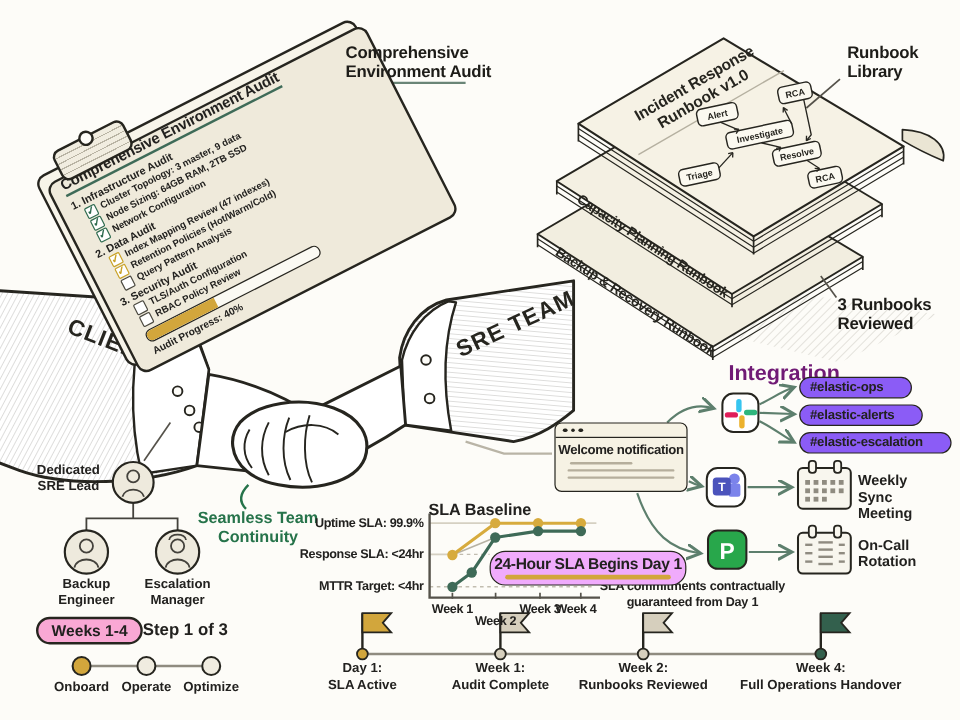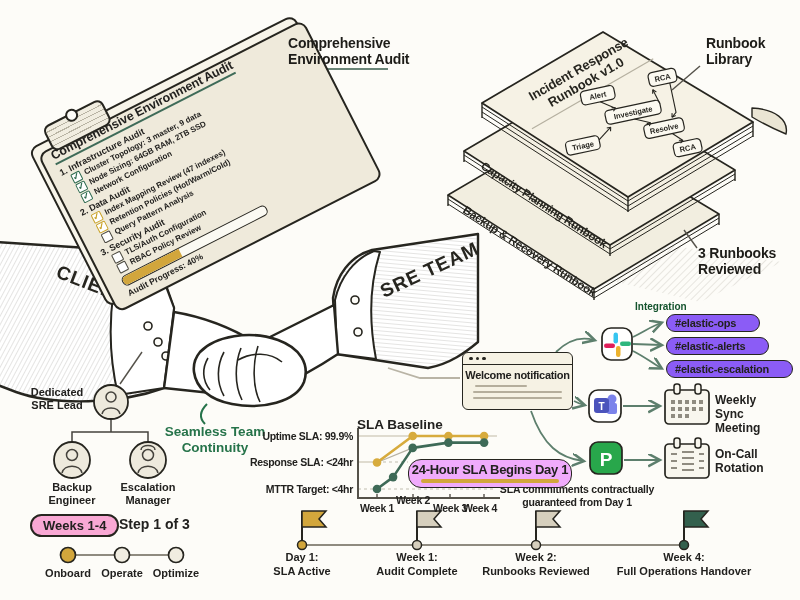--- a/index.html
+++ b/index.html
@@ -48,21 +48,21 @@
         background:#f9a8d4;padding:2px 11px;font-size:13px;font-weight:700;}
   .sla-badge{position:absolute;left:408px;top:459px;width:162px;z-index:7;border:1.7px solid #26251f;border-radius:13px;
         background:#f0abfc;text-align:center;font-size:13px;font-weight:700;padding:2px 0 4px 0;letter-spacing:-.3px;}
   .sla-underline{height:3.5px;background:#d2a63c;border-radius:2px;margin:2px 12px 0 12px;}
   .note{font-size:10.5px;font-weight:700;text-align:center;line-height:1.2;letter-spacing:-.2px;}
   .caption-green{color:#26734a;font-size:13.5px;font-weight:700;text-align:center;line-height:1.15;}
   .small-label{font-size:11px;font-weight:700;text-align:center;line-height:1.15;}
   .chart-ylab{font-size:10.5px;font-weight:700;text-align:right;letter-spacing:-.3px;}
   .chart-xlab{font-size:10.5px;font-weight:700;text-align:center;letter-spacing:-.3px;}
   .tl-label{font-size:11px;font-weight:700;text-align:center;line-height:1.25;}
-  .int-head{font-size:10px;font-weight:700;color:#14532d;margin-left:28px;}
+  .int-head{font-size:18px;font-weight:700;color:#701a75;}
   .icon-label{font-size:12px;font-weight:700;line-height:1.15;}
 </style>
 </head>
 <body>
 
 <div id="canvas">
 
 <svg id="art" width="800" height="600" viewBox="0 0 800 600">
   <defs>
     <pattern id="hatchL" width="4" height="4" patternUnits="userSpaceOnUse" patternTransform="rotate(28)">
@@ -405,21 +405,21 @@
 <div class="abs bold" style="left:119px;top:516px;font-size:14px;">Step 1 of 3</div>
 <div class="abs small-label" style="left:40px;top:567px;width:56px;">Onboard</div>
 <div class="abs small-label" style="left:94px;top:567px;width:56px;">Operate</div>
 <div class="abs small-label" style="left:148px;top:567px;width:56px;">Optimize</div>
 
 <div class="abs bold" style="left:357px;top:417px;font-size:13.5px;">SLA Baseline</div>
 <div class="abs chart-ylab" style="left:243px;top:430px;width:110px;">Uptime SLA: 99.9%</div>
 <div class="abs chart-ylab" style="left:243px;top:456px;width:110px;">Response SLA: &lt;24hr</div>
 <div class="abs chart-ylab" style="left:243px;top:483px;width:110px;">MTTR Target: &lt;4hr</div>
 <div class="abs chart-xlab" style="left:355px;top:502px;width:44px;">Week 1</div>
-<div class="abs chart-xlab" style="left:391px;top:494px;width:44px;">Week 2</div>
+<div class="abs chart-xlab" style="left:391px;top:512px;width:44px;">Week 2</div>
 <div class="abs chart-xlab" style="left:428px;top:502px;width:44px;">Week 3</div>
 <div class="abs chart-xlab" style="left:458px;top:502px;width:44px;">Week 4</div>
 
 <div class="sla-badge">
   <span>24-Hour SLA Begins Day 1</span>
   <div class="sla-underline"></div>
 </div>
 <div class="abs note" style="left:492px;top:483px;width:170px;">
   <div>SLA commitments contractually</div>
       <div>guaranteed from Day 1</div>

